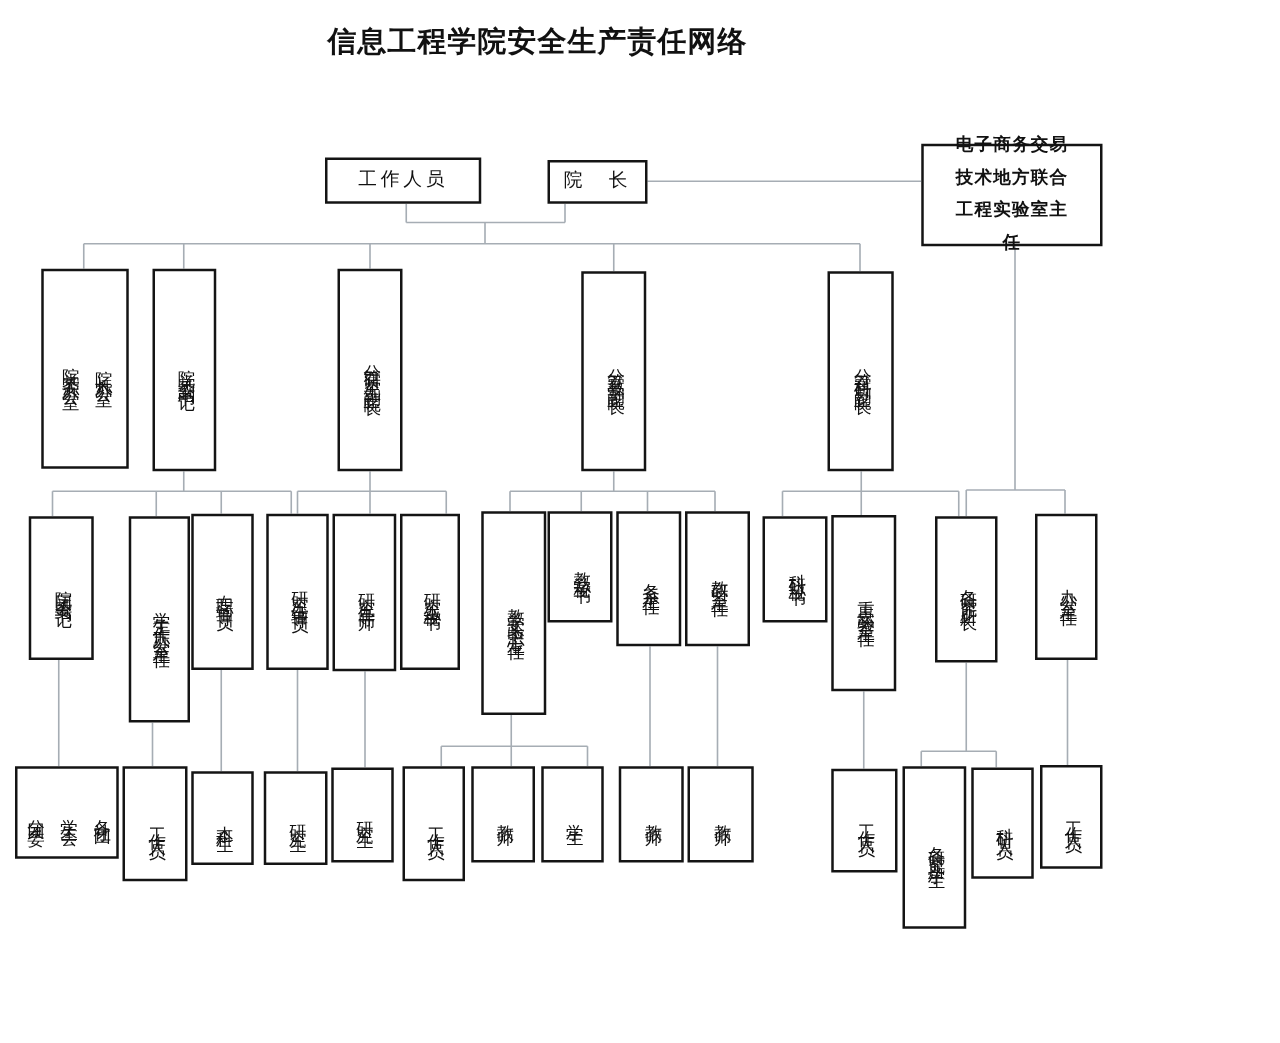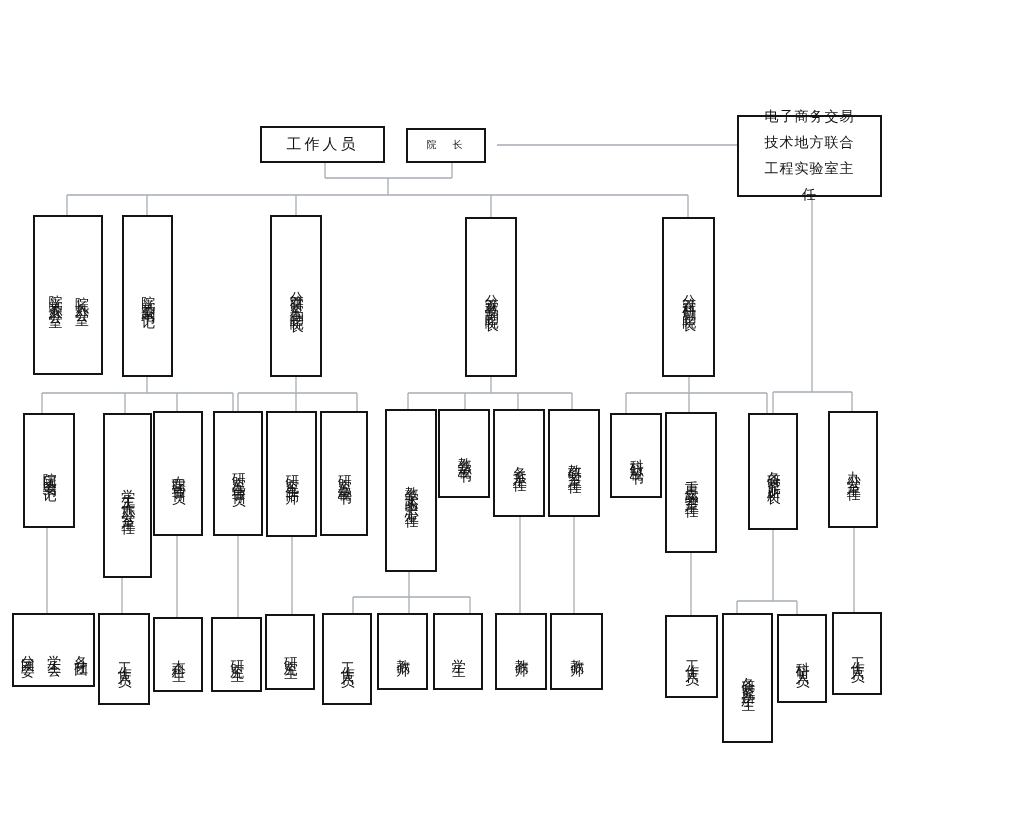--- a/index.html
+++ b/index.html
@@ -18,21 +18,21 @@
     position:absolute;box-sizing:border-box;background:#ffffff;
     border:2.5px solid #141414;
     display:flex;align-items:center;justify-content:center;
     font-size:14px;line-height:1.25;
   }
   .node .txt{letter-spacing:3px;text-align:center;}
   .node.v .txt{
     writing-mode:vertical-rl;text-orientation:upright;
     letter-spacing:4px;line-height:1.9;text-align:center;
   }
-  .node.wrap .txt{letter-spacing:1px;line-height:1.85;padding:2px 21px;}
+  .node.wrap .txt{letter-spacing:1px;line-height:1.85;padding:2px 21px;font-weight:bold;}
 </style>
 </head>
 <body>
 
 <div id="canvas">
   <svg id="edges-svg" viewBox="0 0 1024 834">
       <polyline points="325,163 325,178"></polyline>
       <polyline points="452,163 452,178"></polyline>
       <polyline points="325,178 452,178"></polyline>
       <polyline points="388,178 388,195"></polyline>
@@ -78,25 +78,26 @@
       <polyline points="470,597 470,613"></polyline>
       <polyline points="520,517 520,613"></polyline>
       <polyline points="574,517 574,613"></polyline>
       <polyline points="691,553 691,615"></polyline>
       <polyline points="773,530 773,601"></polyline>
       <polyline points="737,601 797,601"></polyline>
       <polyline points="737,601 737,613"></polyline>
       <polyline points="797,601 797,614"></polyline>
       <polyline points="854,528 854,612"></polyline>
     </svg>
+  <div id="page-title">信息工程学院安全生产责任网络</div>
   <div id="chart">
       <div class="node" style="left: 260px; top: 126px; width: 125px; height: 37px; font-size: 15px;">
         <span class="txt">工作人员</span>
       </div>
-      <div class="node" style="left: 406px; top: 128px; width: 80px; height: 35px; font-size: 10px;">
+      <div class="node" style="left: 438px; top: 128px; width: 80px; height: 35px; font-size: 15px;">
         <span class="txt">院　长</span>
       </div>
       <div class="node wrap" style="left: 737px; top: 115px; width: 145px; height: 82px; font-size: 14px;">
         <span class="txt">电子商务交易技术地方联合工程实验室主任</span>
       </div>
       <div class="node v" style="left: 33px; top: 215px; width: 70px; height: 160px;">
         <span class="txt">院长办公室<br>院党委办公室</span>
       </div>
       <div class="node v" style="left: 122px; top: 215px; width: 51px; height: 162px;">
         <span class="txt">院党委副书记</span>

